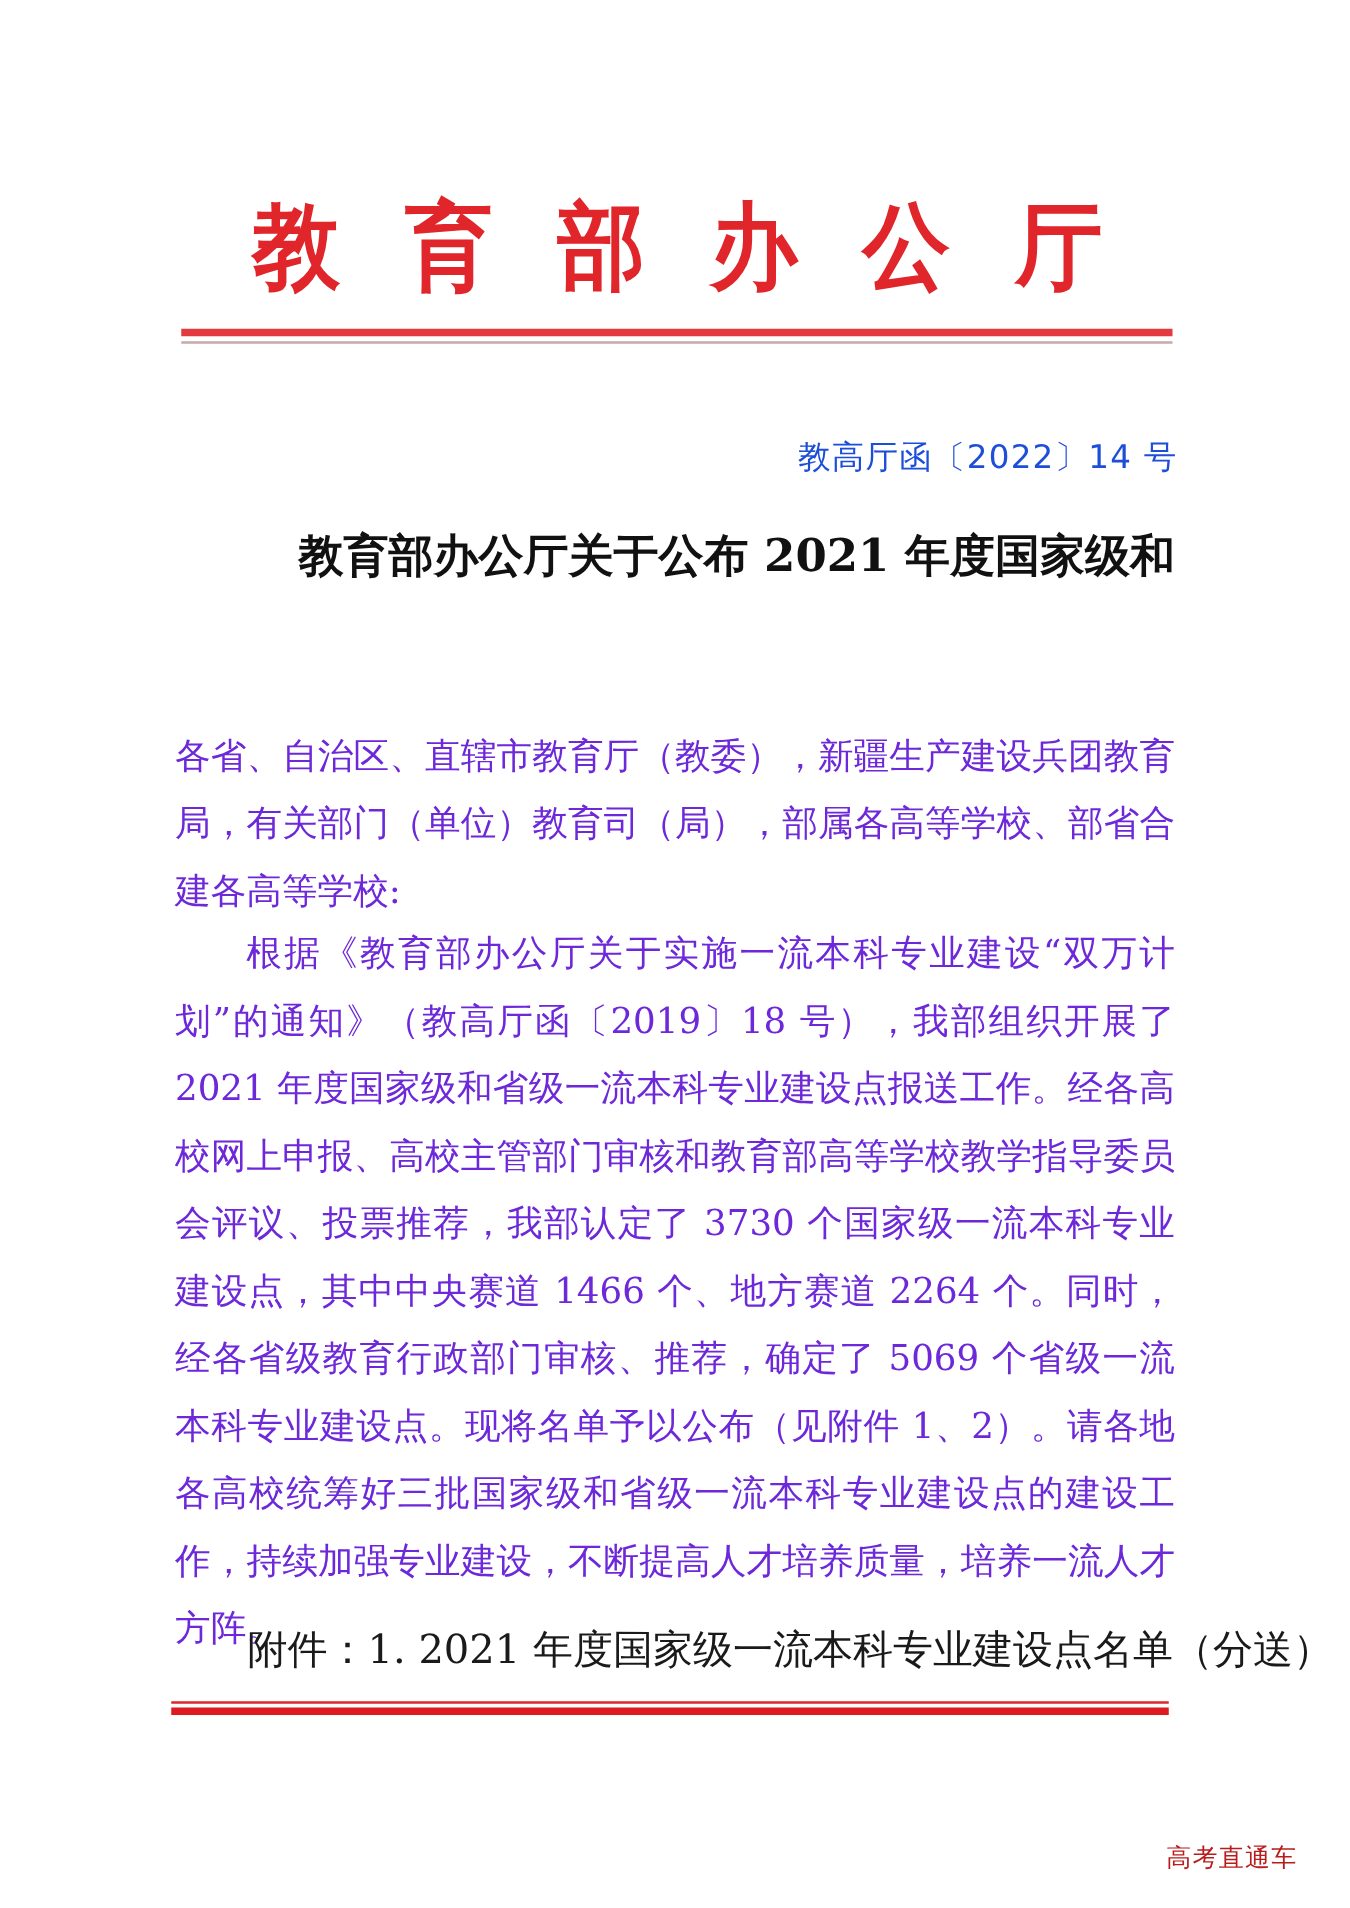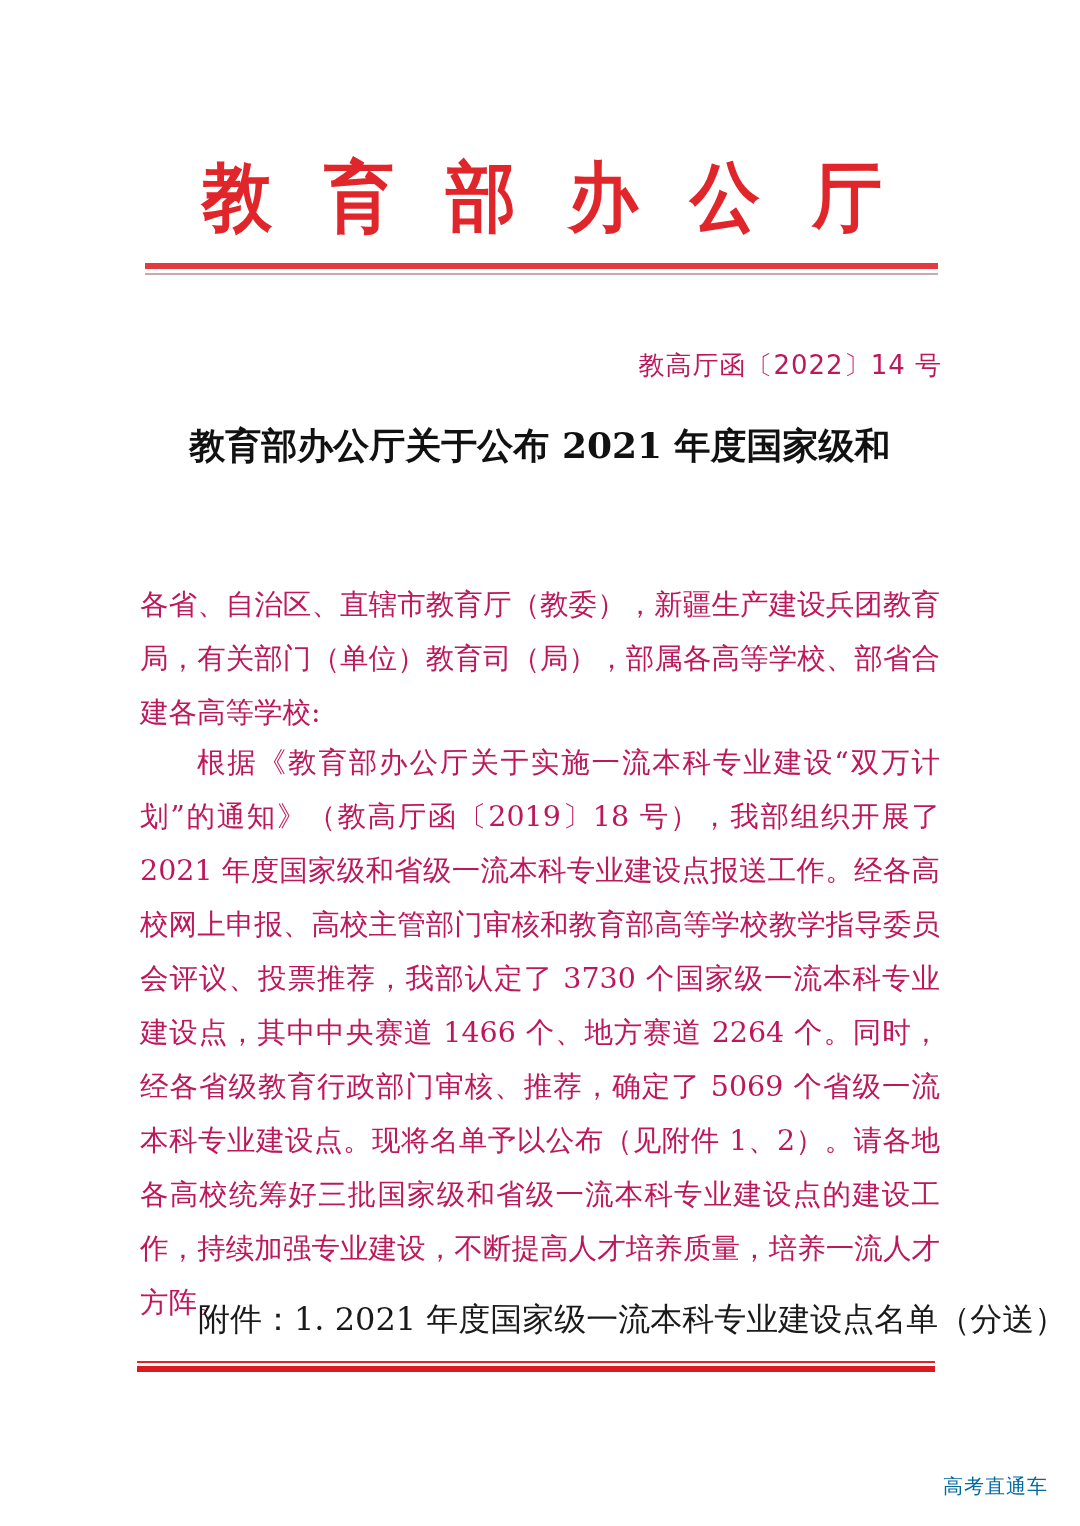--- a/index.html
+++ b/index.html
@@ -52,44 +52,44 @@
       height: 2px;
       background: #c9a9a9;
     }
     .doc-number {
       position: absolute;
       right: 138px;
       top: 348px;
       font-family: "DejaVu Sans", "Liberation Sans", sans-serif;
       font-size: 26px;
       letter-spacing: 1px;
-      color: #be185d;
+      color: #1d4ed8;
     }
     .doc-title {
       position: absolute;
       left: 140px;
       width: 800px;
       top: 418px;
-      text-align: center;
+      text-align: right;
       font-size: 36px;
       font-weight: bold;
       line-height: 54px;
       color: #111;
       font-family: "DejaVu Serif", "Liberation Serif", serif;
     }
     .doc-title div {
       white-space: nowrap;
     }
     .body-text {
       position: absolute;
       left: 140px;
       width: 800px;
       font-size: 28.5px;
       line-height: 54px;
-      color: #be185d;
+      color: #6d28d9;
       text-align: justify;
       text-align-last: left;
     }
     .addressee { top: 578px; }
     .para { top: 736px; text-indent: 57px; }
     .attachment {
       position: absolute;
       left: 198px;
       top: 1292px;
       font-size: 32px;
@@ -108,25 +108,25 @@
     .rule-thick-bottom {
       position: absolute;
       left: 137px;
       width: 798px;
       top: 1366px;
       height: 6px;
       background: #dd1a1f;
     }
     .watermark {
       position: absolute;
-      right: 32px;
+      right: 42px;
       top: 1473px;
       font-family: "DejaVu Sans", "Liberation Sans", sans-serif;
       font-size: 20px;
-      color: #0369a1;
+      color: #b91c1c;
       letter-spacing: 1px;
     }
   </style>
 </head>
 <body>
 
 <div class="masthead">
   <span>教</span>
   <span>育</span>
   <span>部</span>

